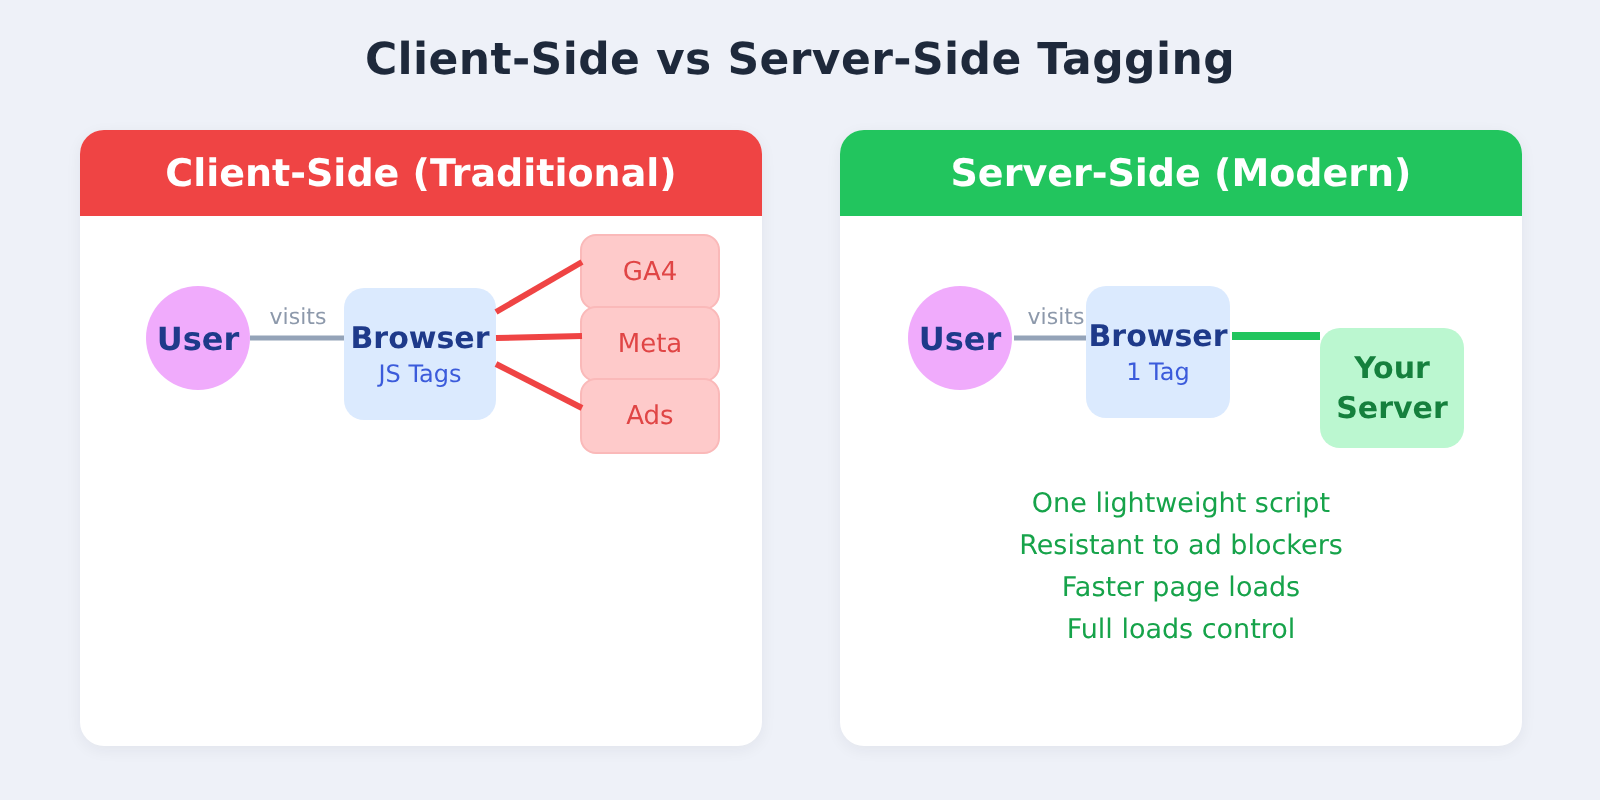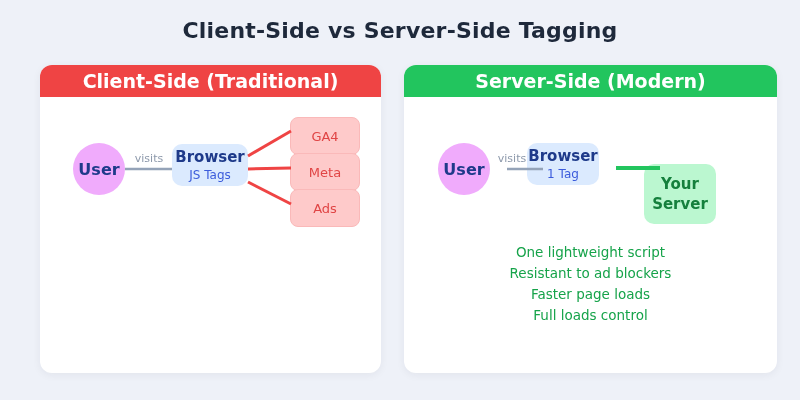--- a/index.html
+++ b/index.html
@@ -11,41 +11,41 @@
   .page-title{
     position:absolute;top:18px;left:0;width:800px;text-align:center;
     font-size:22px;font-weight:bold;color:#1e293b;letter-spacing:.2px;
   }
   .card{
     position:absolute;top:65px;width:341px;height:308px;
     background:#ffffff;border-radius:12px;
     box-shadow:0 2px 8px rgba(30,41,59,.06);
   }
   #client-card{left:40px;}
-  #server-card{left:404px;padding-left:32px;}
+  #server-card{left:420px;}
   .card-header{
-    position:absolute;top:0;left:0;right:0;height:32px;
+    position:absolute;top:0;left:0;right:0;height:43px;
     border-radius:12px 12px 0 0;
     display:flex;align-items:center;justify-content:center;
     color:#ffffff;font-size:19px;font-weight:bold;
   }
   #client-card .card-header{background:#ef4444;}
   #server-card .card-header{background:#22c55e;}
 
   .user-node{
     position:absolute;width:52px;height:52px;border-radius:50%;
     background:#f0abfc;display:flex;align-items:center;justify-content:center;
     color:#1e3a8a;font-weight:bold;font-size:16px;
   }
   .visits-label{
     position:absolute;width:48px;text-align:center;
     font-size:11px;color:#8d99ab;
   }
   .browser-node{
-    position:absolute;width:76px;height:42px;border-radius:10px;
+    position:absolute;width:76px;height:66px;border-radius:10px;
     background:#dbeafe;display:flex;flex-direction:column;
     align-items:center;justify-content:center;gap:2px;
   }
   .browser-node .bl{color:#1e3a8a;font-weight:bold;font-size:15px;}
   .browser-node .bs{color:#3b5bdb;font-size:12px;}
   .vendor-box{
     position:absolute;left:250px;width:70px;height:38px;border-radius:8px;
     background:#fecaca;border:1px solid #fab9b9;box-sizing:border-box;
     display:flex;align-items:center;justify-content:center;
     color:#e04545;font-size:13px;

